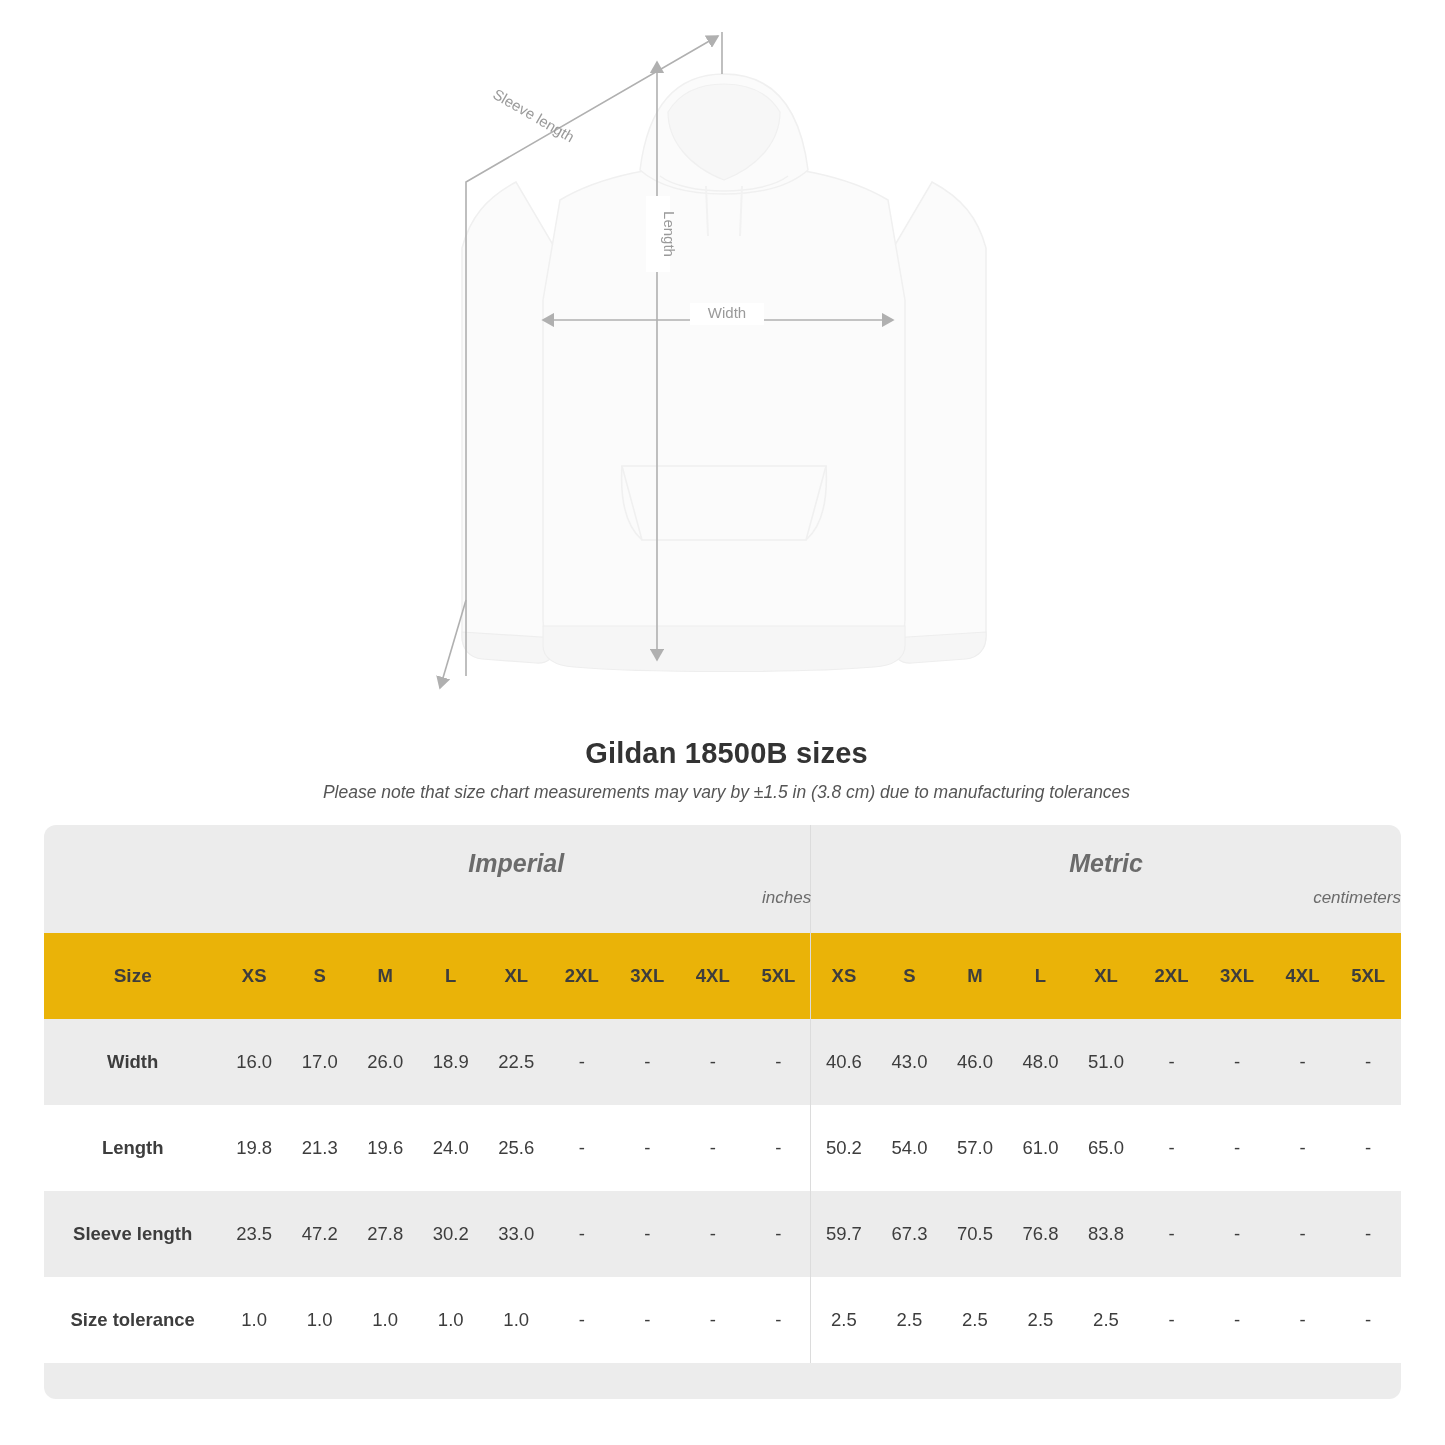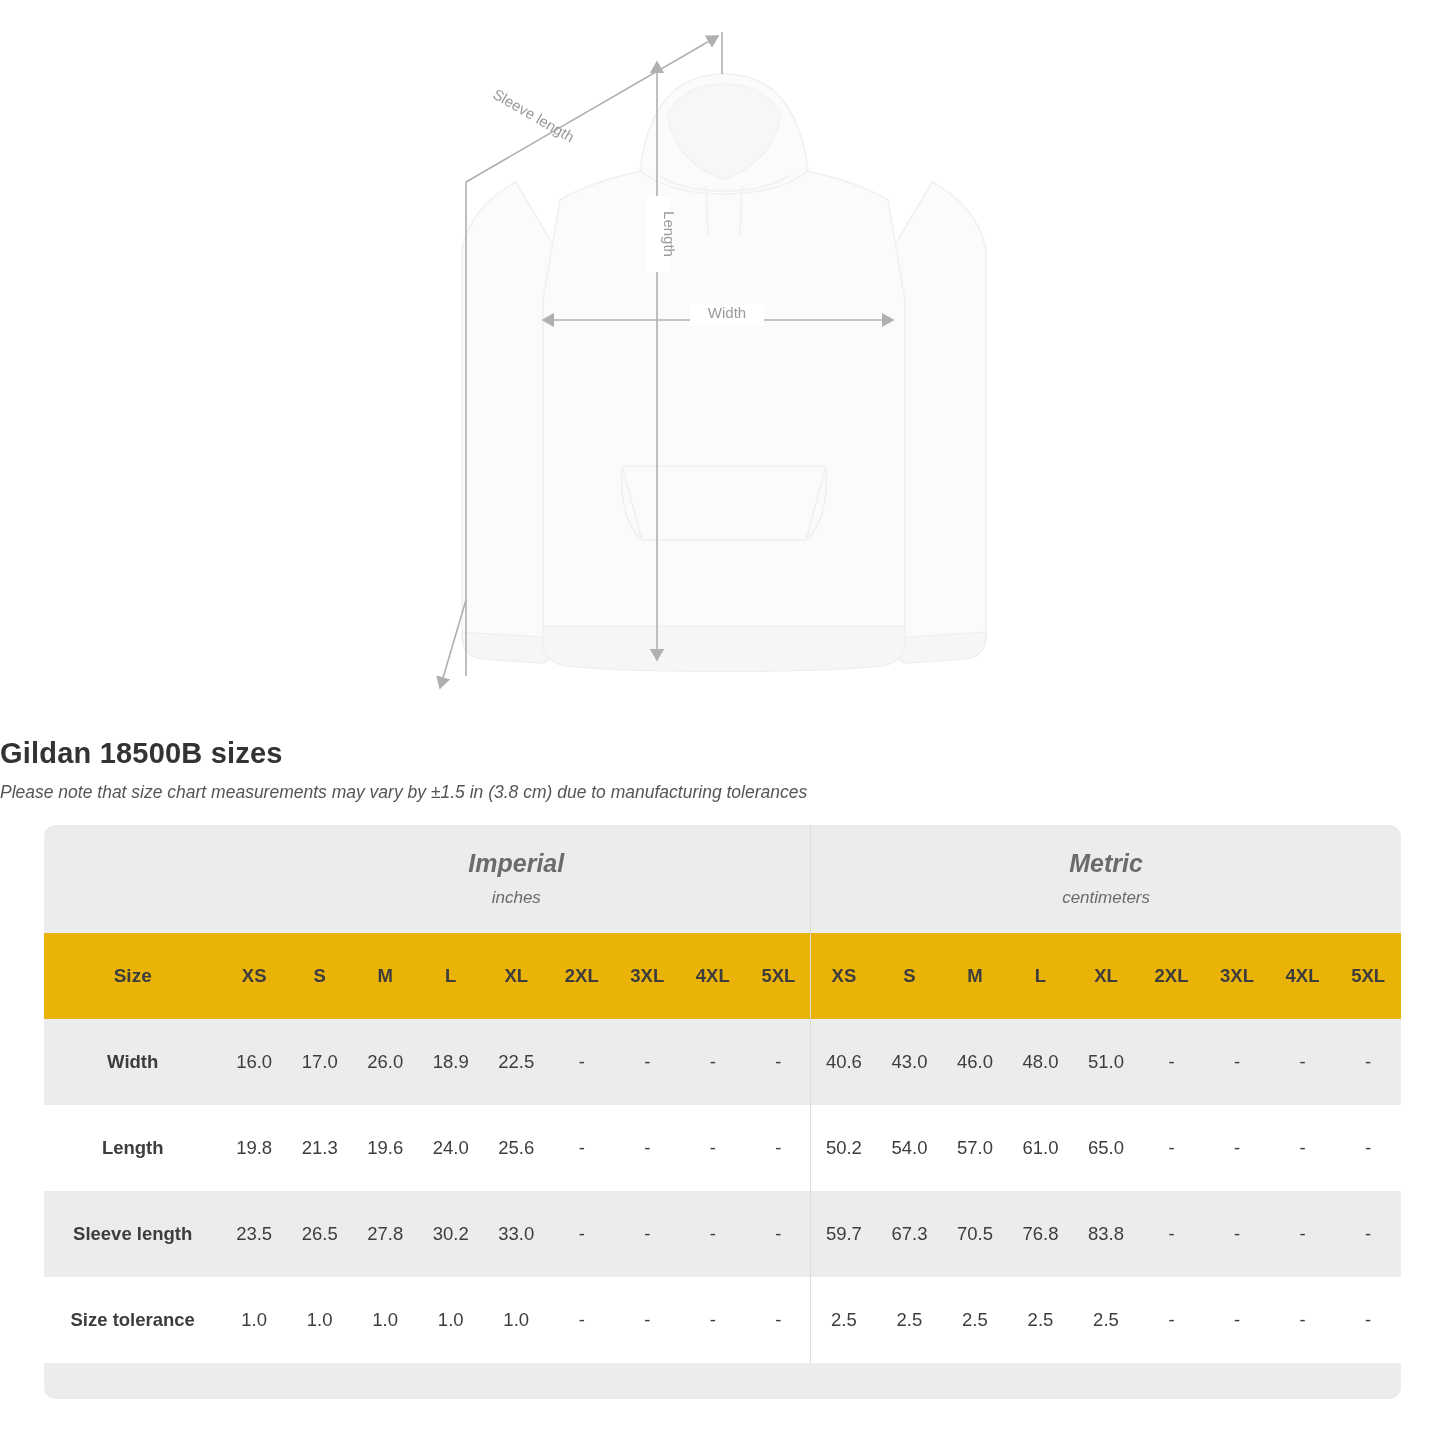--- a/index.html
+++ b/index.html
@@ -27,21 +27,23 @@
     height: 725px;
   }
   .hoodie-svg {
     position: absolute;
     left: 0;
     top: 0;
   }
 
   
   .title-block {
+    text-align: center;
     margin-top: 12px;
+    margin-left: 8px;
   }
   .chart-title {
     font-size: 29px;
     font-weight: bold;
     color: #333333;
     letter-spacing: 0.2px;
   }
   .chart-note {
     font-size: 17.5px;
     font-style: italic;
@@ -76,20 +78,21 @@
     font-style: italic;
     font-weight: bold;
     color: #6b6b6b;
     line-height: 1.1;
   }
   .unit-sub {
     font-size: 17px;
     font-style: italic;
     color: #6b6b6b;
     margin-top: 10px;
+    text-align: right;
   }
   .unit-row td.first-cell {
     border-top-left-radius: 12px;
   }
   .unit-row td.last-cell {
     border-top-right-radius: 12px;
   }
 
   .head-row td {
     height: 84px;
@@ -307,21 +310,21 @@
           <td>65.0</td>
           <td>-</td>
           <td>-</td>
           <td>-</td>
           <td>-</td>
         </tr>
 
         <tr class="band shaded">
           <td class="rowlabel">Sleeve length</td>
           <td>23.5</td>
-          <td>26.5</td>
+          <td>47.2</td>
           <td>27.8</td>
           <td>30.2</td>
           <td>33.0</td>
           <td>-</td>
           <td>-</td>
           <td>-</td>
           <td class="vsep-right">-</td>
           <td>59.7</td>
           <td>67.3</td>
           <td>70.5</td>

